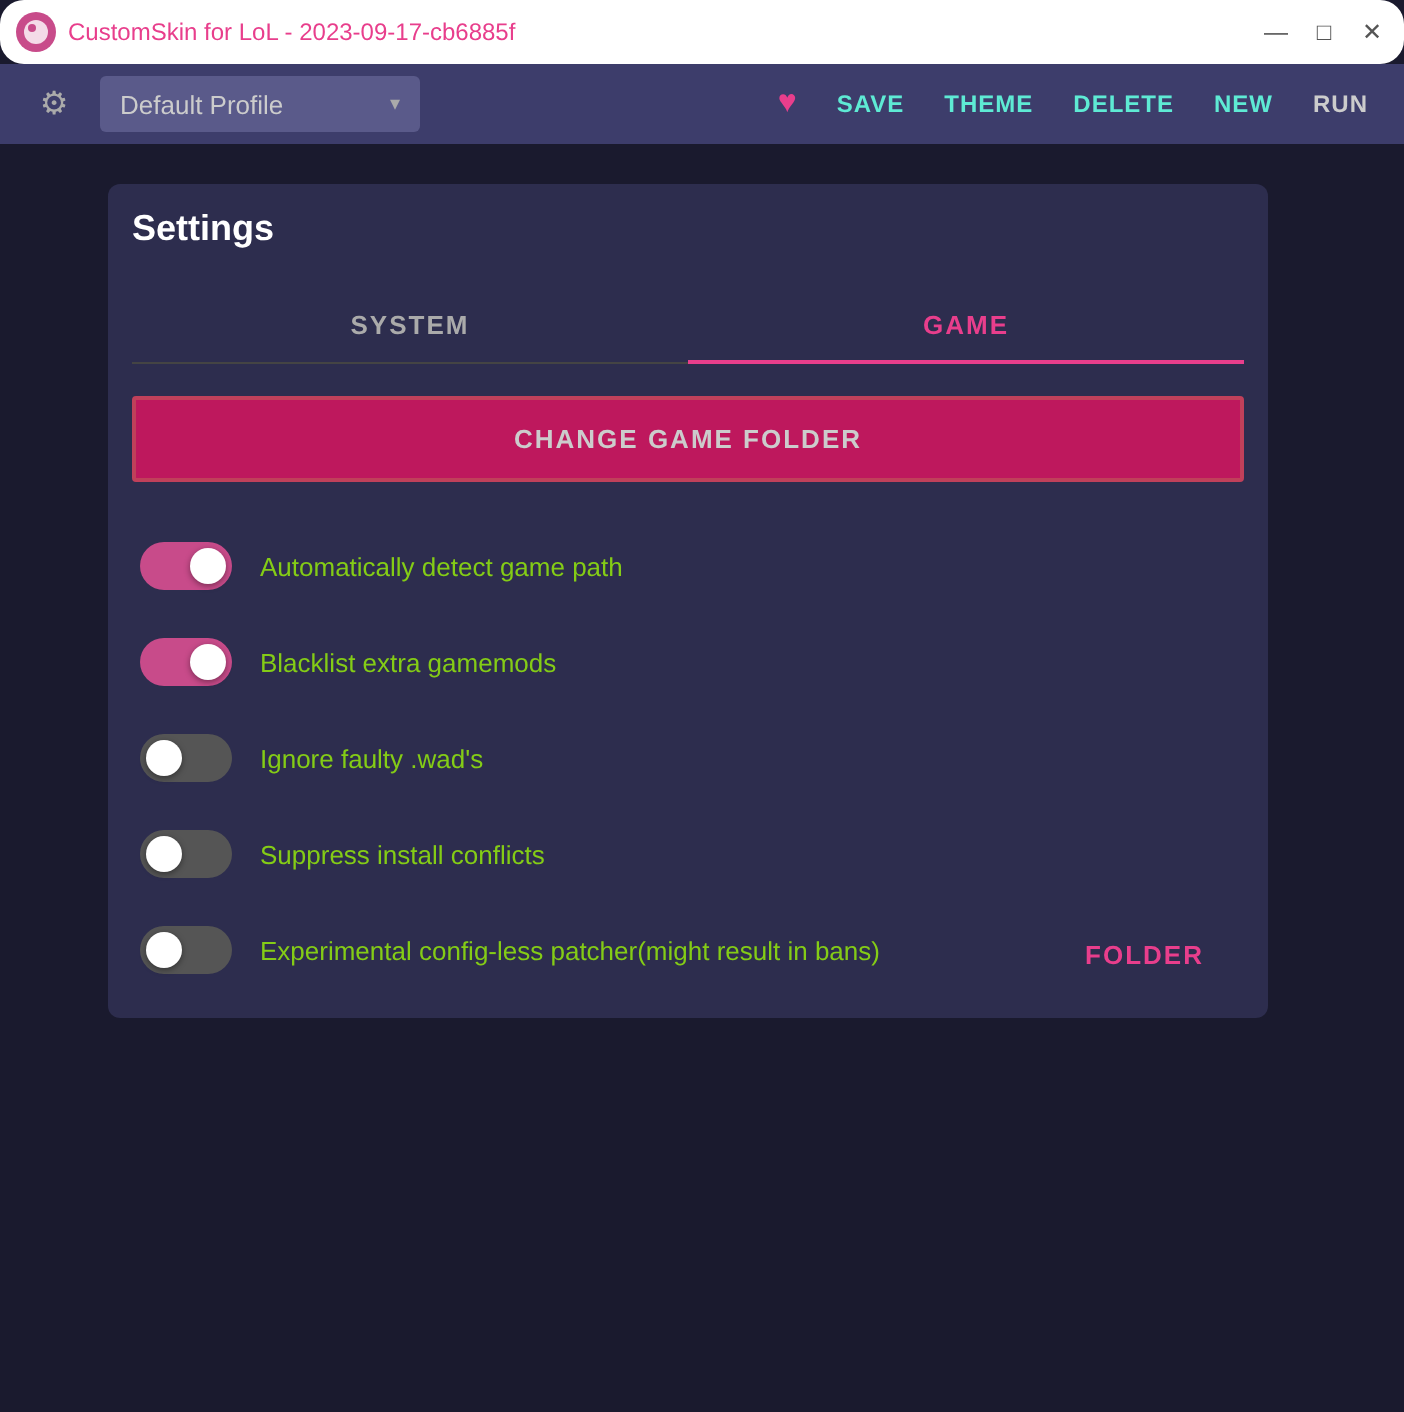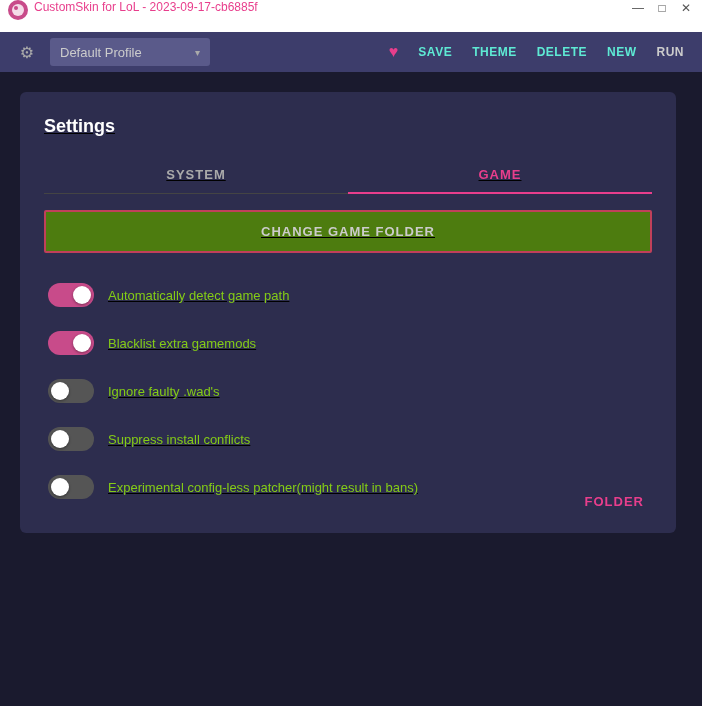--- a/index.html
+++ b/index.html
@@ -7,25 +7,26 @@
       width: 702px;
       height: 706px;
       background: #1a1a2e;
       font-family: 'Segoe UI', Arial, sans-serif;
       overflow: hidden;
     }
 
     
     .title-bar {
       display: flex;
-      align-items: flex-start;
+      align-items: center;
       background: #ffffff;
       height: 32px;
       padding: 0 8px;
       user-select: none;
+      border-radius: 12px;
     }
     .title-bar-icon {
       width: 20px;
       height: 20px;
       margin-right: 6px;
       background: #c84b8a;
       border-radius: 50%;
       flex-shrink: 0;
       display: flex;
       align-items: center;
@@ -128,24 +129,23 @@
       flex: 1;
       display: flex;
       align-items: flex-start;
       justify-content: center;
       padding: 20px;
     }
 
     .settings-card {
       background: #2d2d4e;
       border-radius: 6px;
-      width: 656px;
-      padding: 24px;
+      width: 580px;
+      padding: 12px;
       position: relative;
-      text-decoration: underline;
     }
 
     .settings-title {
       font-size: 18px;
       font-weight: 700;
       color: #ffffff;
       margin-bottom: 20px;
     }
 
     
@@ -168,21 +168,21 @@
     }
     .tab.active {
       color: #e83e8c;
       border-bottom: 2px solid #e83e8c;
     }
 
     
     .change-folder-btn {
       display: block;
       width: 100%;
-      background: #4d7c0f;
+      background: #be185d;
       border: 2px solid #c0405a;
       color: #ccc;
       font-size: 13px;
       font-weight: 600;
       letter-spacing: 1px;
       padding: 12px;
       text-align: center;
       cursor: pointer;
       margin-bottom: 20px;
       border-radius: 2px;

